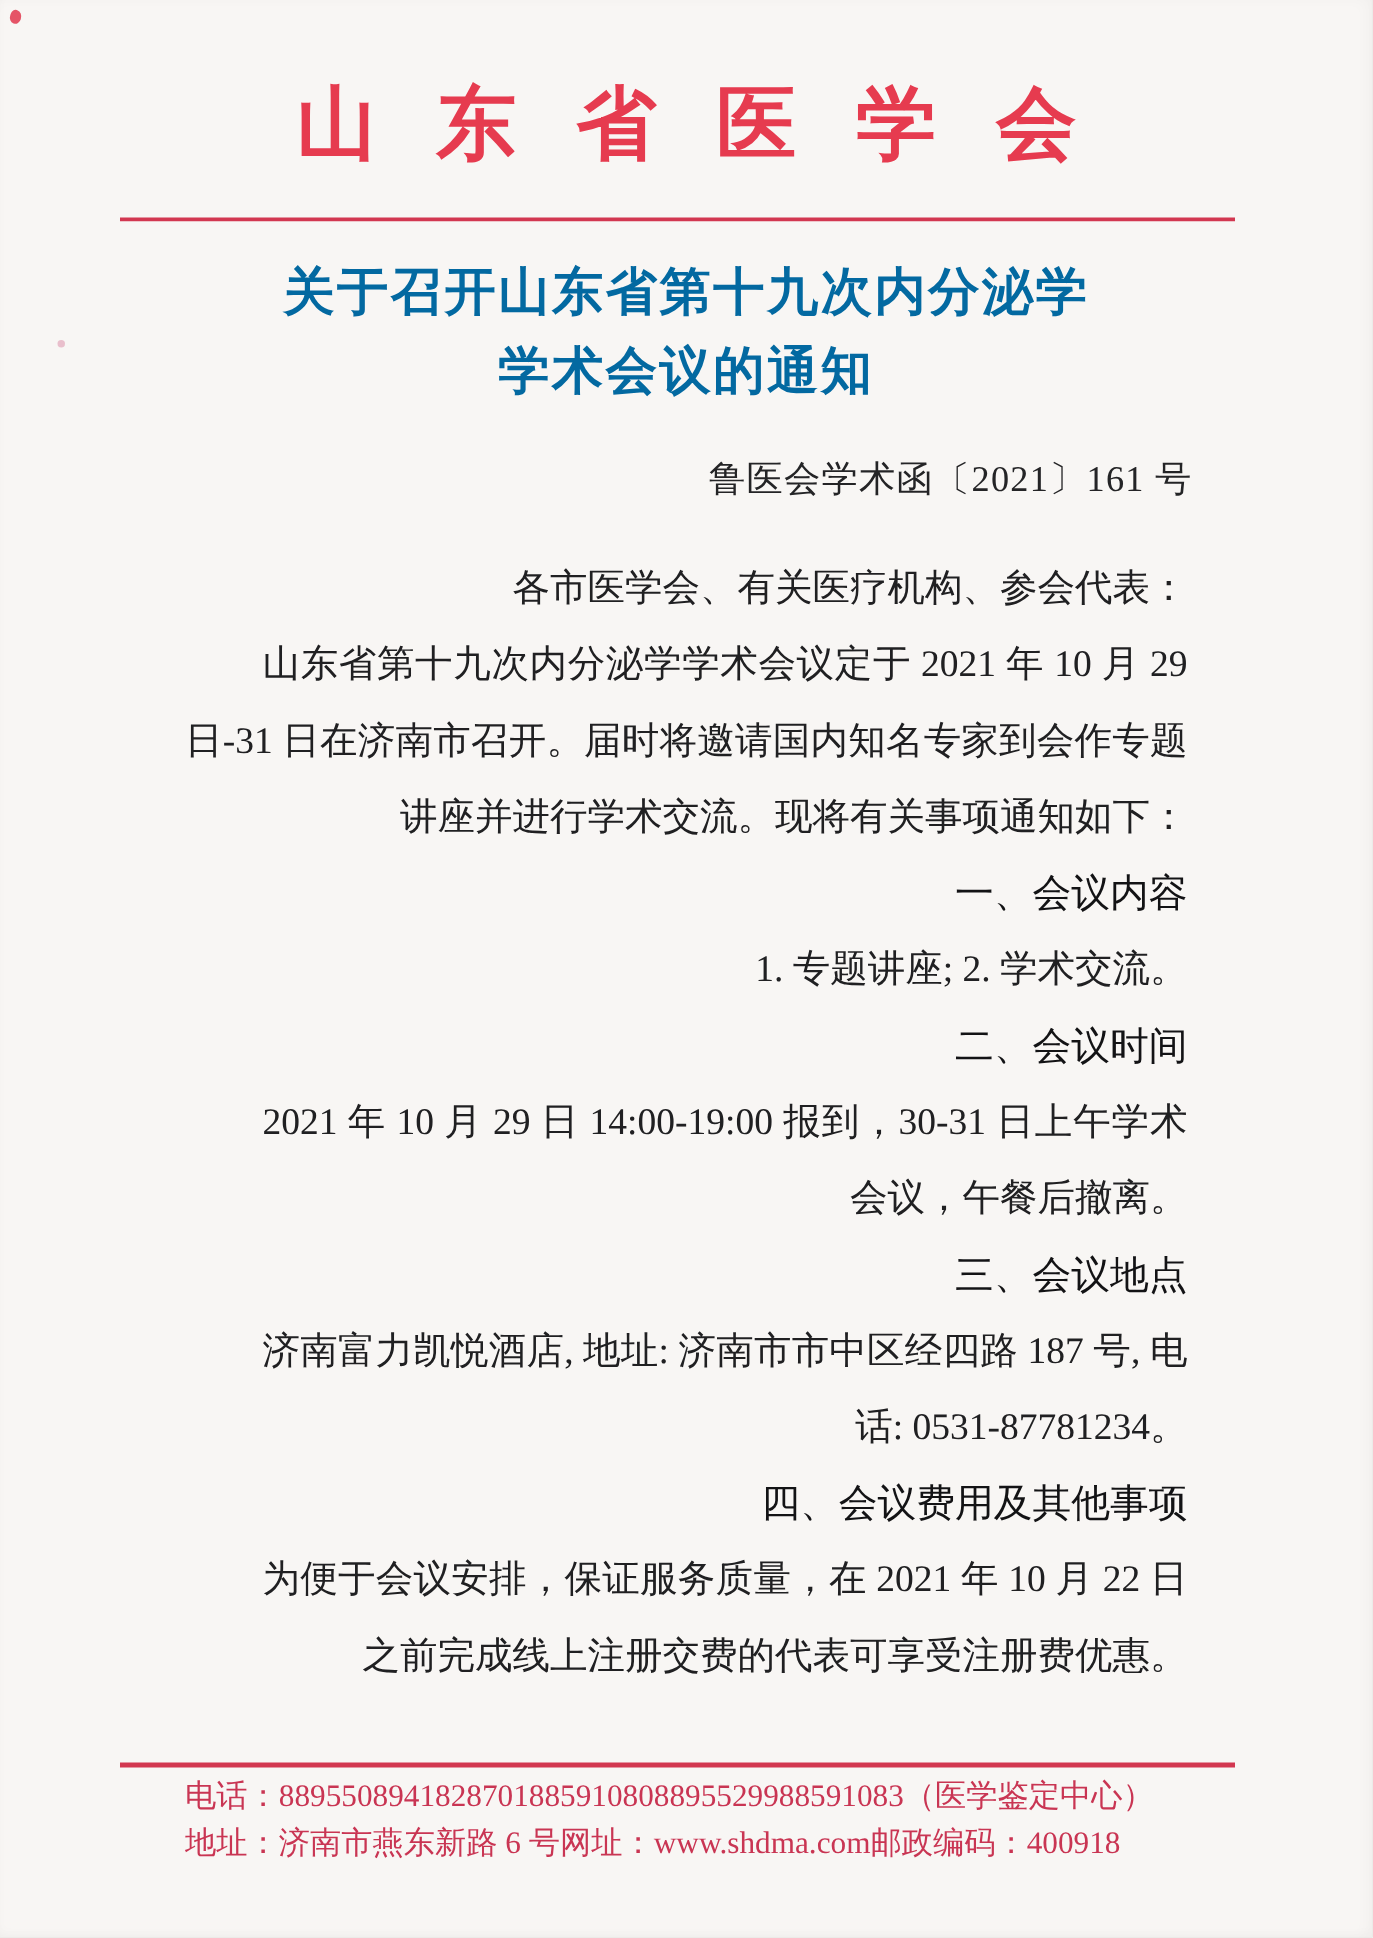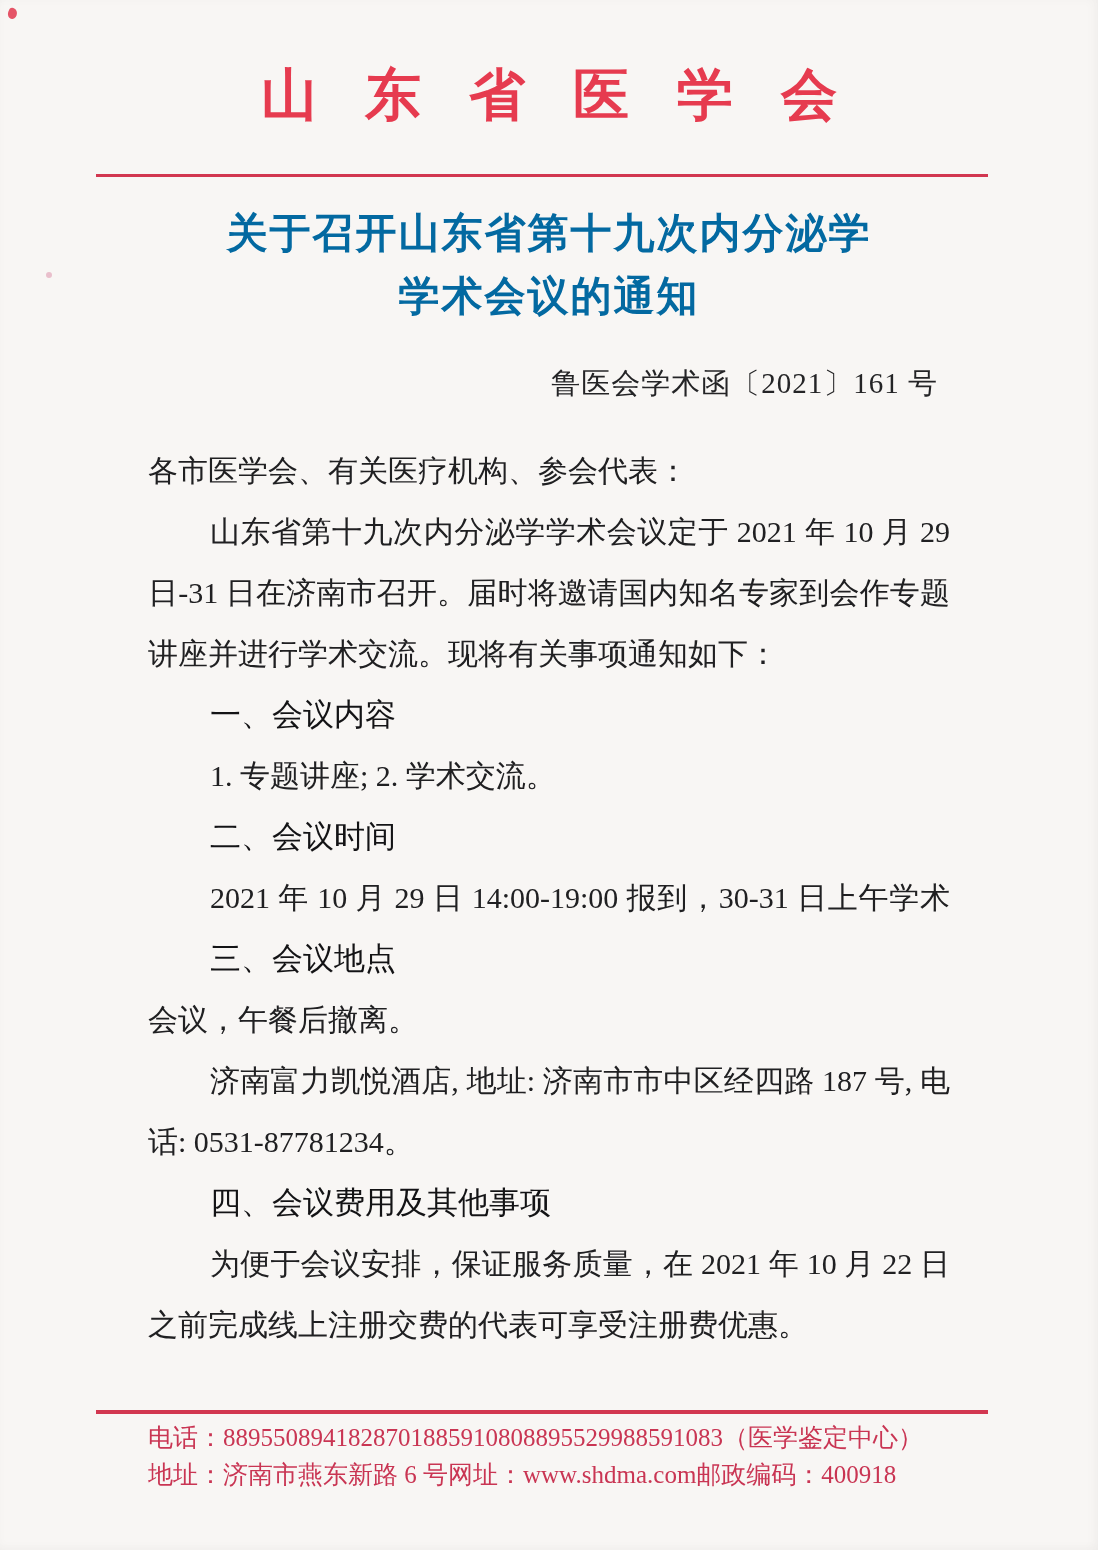--- a/index.html
+++ b/index.html
@@ -14,21 +14,21 @@
     font-family: "Liberation Serif", "DejaVu Serif", serif;
     box-shadow: inset -5px 0 10px rgba(0,0,0,0.025), inset 0 -4px 8px rgba(0,0,0,0.02);
   }
   
   .org-title {
     position: absolute;
     top: 62px; left: 0; right: 0;
     margin: 0;
     text-align: center;
     color: #e63b4f;
-    font-size: 56px;
+    font-size: 64px;
     font-weight: bold;
     letter-spacing: 48px;
     padding-left: 48px;   
     line-height: 1.2;
     white-space: nowrap;
   }
   .rule {
     position: absolute;
     left: 96px;
     width: 892px;
@@ -44,41 +44,42 @@
     text-align: center;
     font-size: 41px;
     font-weight: bold;
     line-height: 63px;
     letter-spacing: 2px;
     color: #0369a1;
   }
   .ref-number {
     position: absolute;
     top: 364px;
-    right: 160px;
+    right: 144px;
     font-size: 29px;
     letter-spacing: 1px;
     color: #242426;
   }
 
   
   .body-block {
     position: absolute;
     top: 440px;
     left: 148px;
     width: 802px;
   }
   .line {
     margin: 0;
     height: 61px;
     line-height: 61px;
     font-size: 30px;
     white-space: nowrap;
     overflow: hidden;
     color: #202022;
+    text-align: right;
   }
   .indent { text-indent: 62px; }
   .fill {
     white-space: normal;
     text-align: justify;
     text-align-last: justify;
   }
   .heading {
     font-family: "Liberation Sans", "DejaVu Sans", sans-serif;
     font-weight: normal;
@@ -138,22 +139,22 @@
 
   <main class="body-block">
     <p class="line">各市医学会、有关医疗机构、参会代表：</p>
     <p class="line indent fill">山东省第十九次内分泌学学术会议定于 2021 年 10 月 29</p>
     <p class="line fill">日-31 日在济南市召开。届时将邀请国内知名专家到会作专题</p>
     <p class="line">讲座并进行学术交流。现将有关事项通知如下：</p>
     <p class="line heading indent">一、会议内容</p>
     <p class="line indent">1. 专题讲座; 2. 学术交流。</p>
     <p class="line heading indent">二、会议时间</p>
     <p class="line indent fill">2021 年 10 月 29 日 14:00-19:00 报到，30-31 日上午学术</p>
+    <p class="line">会议，午餐后撤离。</p>
     <p class="line heading indent">三、会议地点</p>
-    <p class="line">会议，午餐后撤离。</p>
     <p class="line indent fill">济南富力凯悦酒店, 地址: 济南市市中区经四路 187 号, 电</p>
     <p class="line">话: 0531-87781234。</p>
     <p class="line heading indent">四、会议费用及其他事项</p>
     <p class="line indent fill">为便于会议安排，保证服务质量，在 2021 年 10 月 22 日</p>
     <p class="line">之前完成线上注册交费的代表可享受注册费优惠。</p>
   </main>
 
   <footer>
     <div class="rule rule-bottom"></div>
     <div class="footer-row footer-row-phones">

